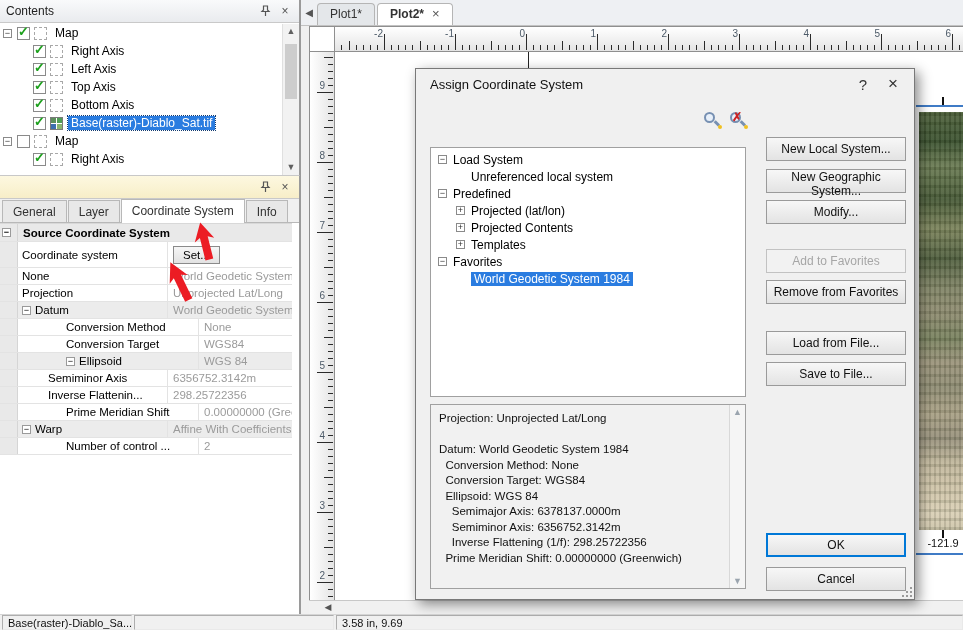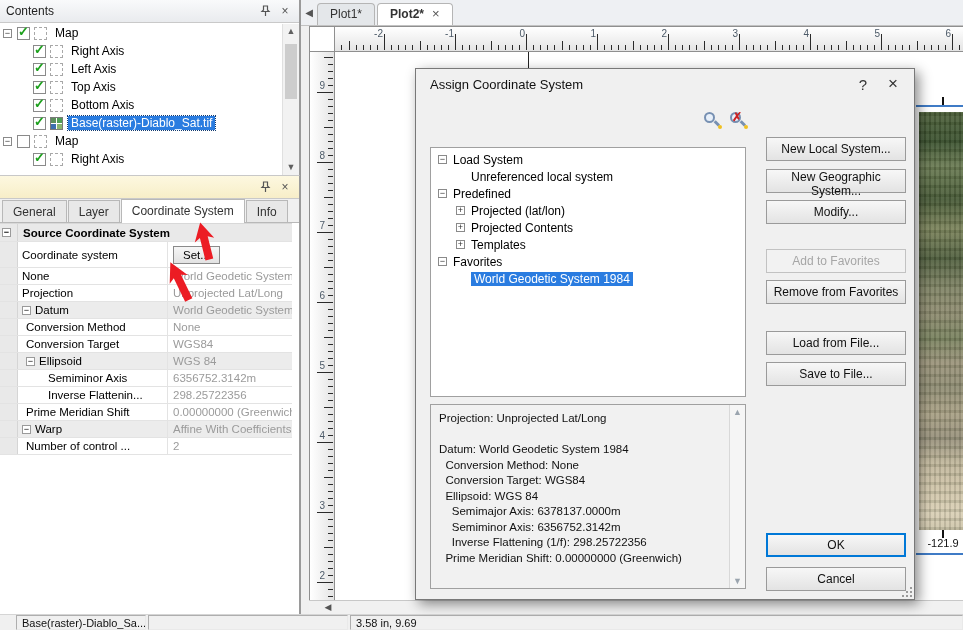--- a/index.html
+++ b/index.html
@@ -36,21 +36,21 @@
   .ptabs { height:24px; background:#f0f0f0; border-bottom:1px solid #b8b8b8; display:flex; align-items:flex-end; padding-left:2px; font-size:12px; }
   .ptab2 { padding:4px 10px 3px; border:1px solid #b8b8b8; border-bottom:none; background:#e8e8e8; margin-right:1px; color:#333; }
   .ptab2.act { background:#fff; position:relative; top:1px; padding-bottom:5px; }
   #prop-rows { position:absolute; left:0; top:47px; width:292px; border-top:1px solid #d8d8d8; }
   .prow { display:flex; align-items:center; height:17px; border-bottom:1px solid #e3e3e3; background:#fff; font-size:11.5px; }
   .prow.hbtn { height:26px; }
   .prow.group { background:#ececec; }
   .prow.section { background:#e9e9e9; font-weight:bold; height:18px; }
   .pgut { width:18px; align-self:stretch; background:#e9e9e9; border-right:1px solid #d5d5d5; display:flex; align-items:center; justify-content:center; flex:none; }
   .plab { width:150px; align-self:stretch; border-right:1px solid #e3e3e3; padding-left:4px; display:flex; align-items:center; overflow:hidden; white-space:nowrap; flex:none; }
-  .plab.lv1 { padding-left:8px; }
+  .plab.lv1 { padding-left:17px;margin-left:31px; }
   .plab.lv2 { padding-left:30px; }
   .pexp { width:9px; height:9px; border:1px solid #9a9a9a; background:#fff; font-size:9px; line-height:7px; text-align:center; margin-right:4px; flex:none; }
   .pval { flex:1; color:#9b9b9b; padding-left:5px; white-space:nowrap; overflow:hidden; }
   .setbtn { font-family:inherit; font-size:11.5px; padding:2px 9px; border:1px solid #8a8a8a; background:linear-gradient(#f6f6f6,#e2e2e2); }
   .pslabel { padding-left:5px; }
 
   
   #plot-window { position:absolute; left:300px; top:0; width:663px; height:614px; background:#f0f0f0; border-left:1px solid #9a9a9a; }
   #tabbar { position:absolute; left:0; top:0; right:0; height:26px; background:#eef0f3; border-bottom:1px solid #c2c2c2; display:flex; align-items:flex-end; padding-left:2px; }
   .tabnav { width:12px; height:18px; margin:0 2px 3px 0; color:#555; font-size:10px; line-height:18px; text-align:center; }
@@ -110,21 +110,21 @@
   .dbtn { position:absolute; left:0; width:140px; height:24px; font-family:inherit; font-size:12px; color:#111; border:1px solid #9a9a9a; background:linear-gradient(#f7f7f7,#e3e3e3); }
   .dbtn:disabled { color:#a6a6a6; border-color:#c2c2c2; background:#f2f2f2; }
   .dbtn.okd { border:2px solid #0078d7; }
   #resize-grip { position:absolute; right:2px; bottom:2px; width:12px; height:12px; }
   #resize-grip i { position:absolute; width:2px; height:2px; background:#9a9a9a; }
 
   
   #status-bar { position:absolute; left:0; top:614px; width:963px; height:16px; background:#f0f0f0; border-top:1px solid #d5d5d5; display:flex; font-size:11px; color:#111; }
   .sseg { border:1px solid; border-color:#aeaeae #e9e9e9 #e9e9e9 #aeaeae; padding:0 5px; display:flex; align-items:center; white-space:nowrap; overflow:hidden; }
   #sseg-left { width:568px; }
-  #sseg-mid { width:130px; margin-left:16px; }
+  #sseg-mid { width:130px; margin-left:2px; }
   #sseg-sp { width:200px; margin-left:2px; }
   #sseg-right { flex:1; margin-left:2px; }
 
   
   .red-arrow { position:absolute; z-index:60; }
 </style>
 </head>
 <body>
 
 <div id="contents-panel">

